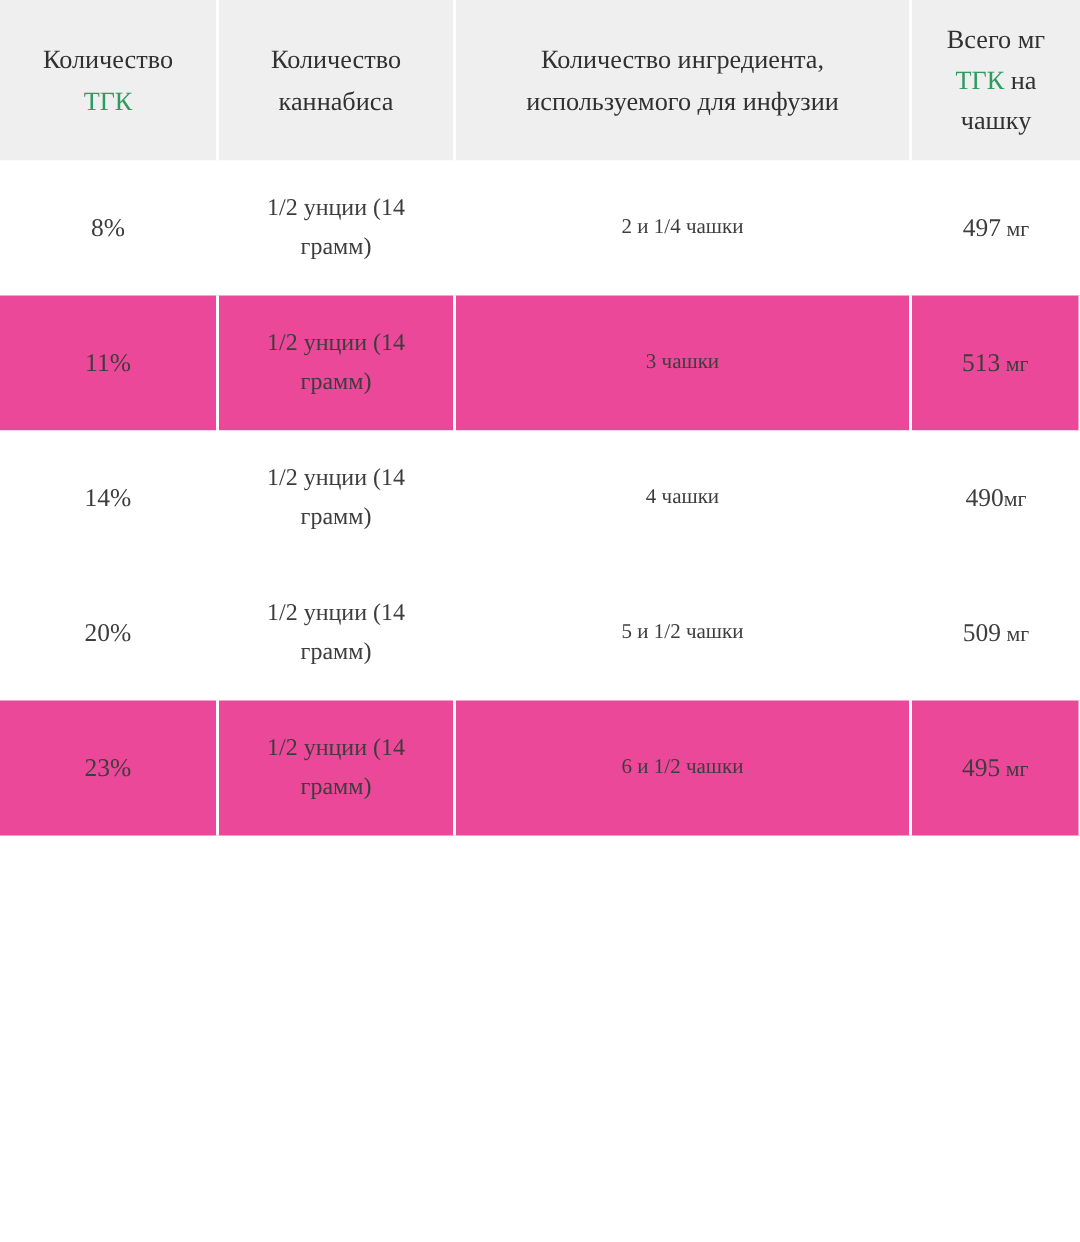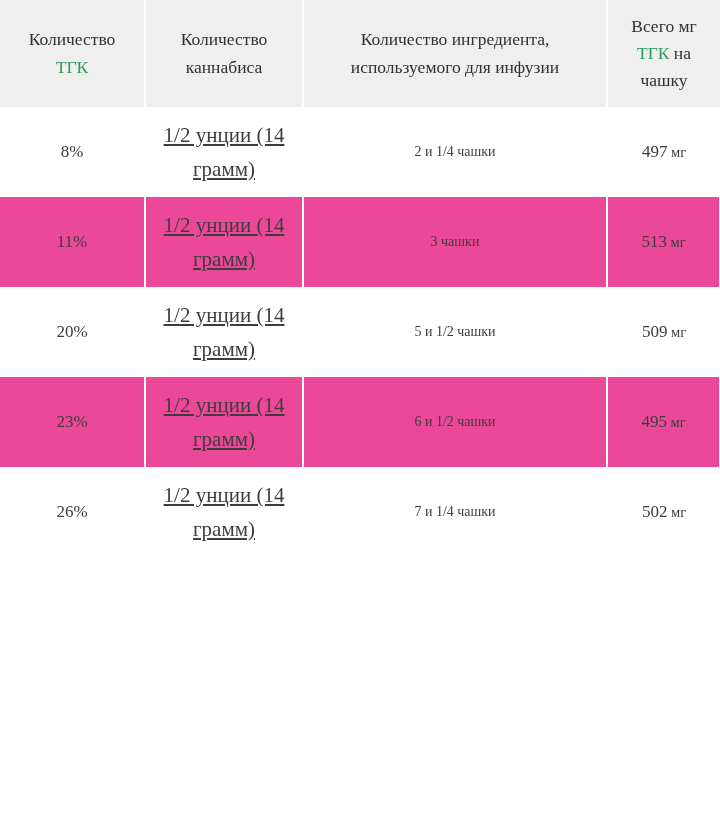--- a/index.html
+++ b/index.html
@@ -66,21 +66,21 @@
     vertical-align: middle;
     border-right: 2px solid #ffffff;
     box-sizing: border-box;
   }
   tbody tr.alt td {
     border-right: 2px solid #ffffff;
   }
   tbody td:last-child { border-right: none; }
 
   tbody tr td.col-amount { font-size: 17px; }
-  tbody tr td.col-cannabis { font-size: 21px; text-decoration: underline; }
+  tbody tr td.col-cannabis { font-size: 16px; }
   tbody tr td.col-ingredient { font-size: 14px; }
   tbody tr td.col-total { font-size: 17px; white-space: nowrap; }
 
   .unit {
     font-size: 14.5px;
   }
 
   .cell-inner {
     display: block;
   }
@@ -123,31 +123,31 @@
         <td class="col-ingredient">2 и 1/4 чашки</td>
         <td class="col-total"><span>497</span><span class="unit"> мг</span></td>
       </tr>
       <tr class="alt">
         <td class="col-amount">11%</td>
         <td class="col-cannabis">1/2 унции (14 грамм)</td>
         <td class="col-ingredient">3 чашки</td>
         <td class="col-total"><span>513</span><span class="unit"> мг</span></td>
       </tr>
       <tr>
+        <td class="col-amount">14%</td>
+        <td class="col-cannabis">1/2 унции (14 грамм)</td>
+        <td class="col-ingredient">4 чашки</td>
+        <td class="col-total"><span>490</span><span class="unit">мг</span></td>
+      </tr>
+      <tr>
         <td class="col-amount">20%</td>
         <td class="col-cannabis">1/2 унции (14 грамм)</td>
         <td class="col-ingredient">5 и 1/2 чашки</td>
         <td class="col-total"><span>509</span><span class="unit"> мг</span></td>
       </tr>
       <tr class="alt">
         <td class="col-amount">23%</td>
         <td class="col-cannabis">1/2 унции (14 грамм)</td>
         <td class="col-ingredient">6 и 1/2 чашки</td>
         <td class="col-total"><span>495</span><span class="unit"> мг</span></td>
       </tr>
-      <tr>
-        <td class="col-amount">26%</td>
-        <td class="col-cannabis">1/2 унции (14 грамм)</td>
-        <td class="col-ingredient">7 и 1/4 чашки</td>
-        <td class="col-total"><span>502</span><span class="unit"> мг</span></td>
-      </tr>
     </tbody>
 </table>
 
 </body></html>

